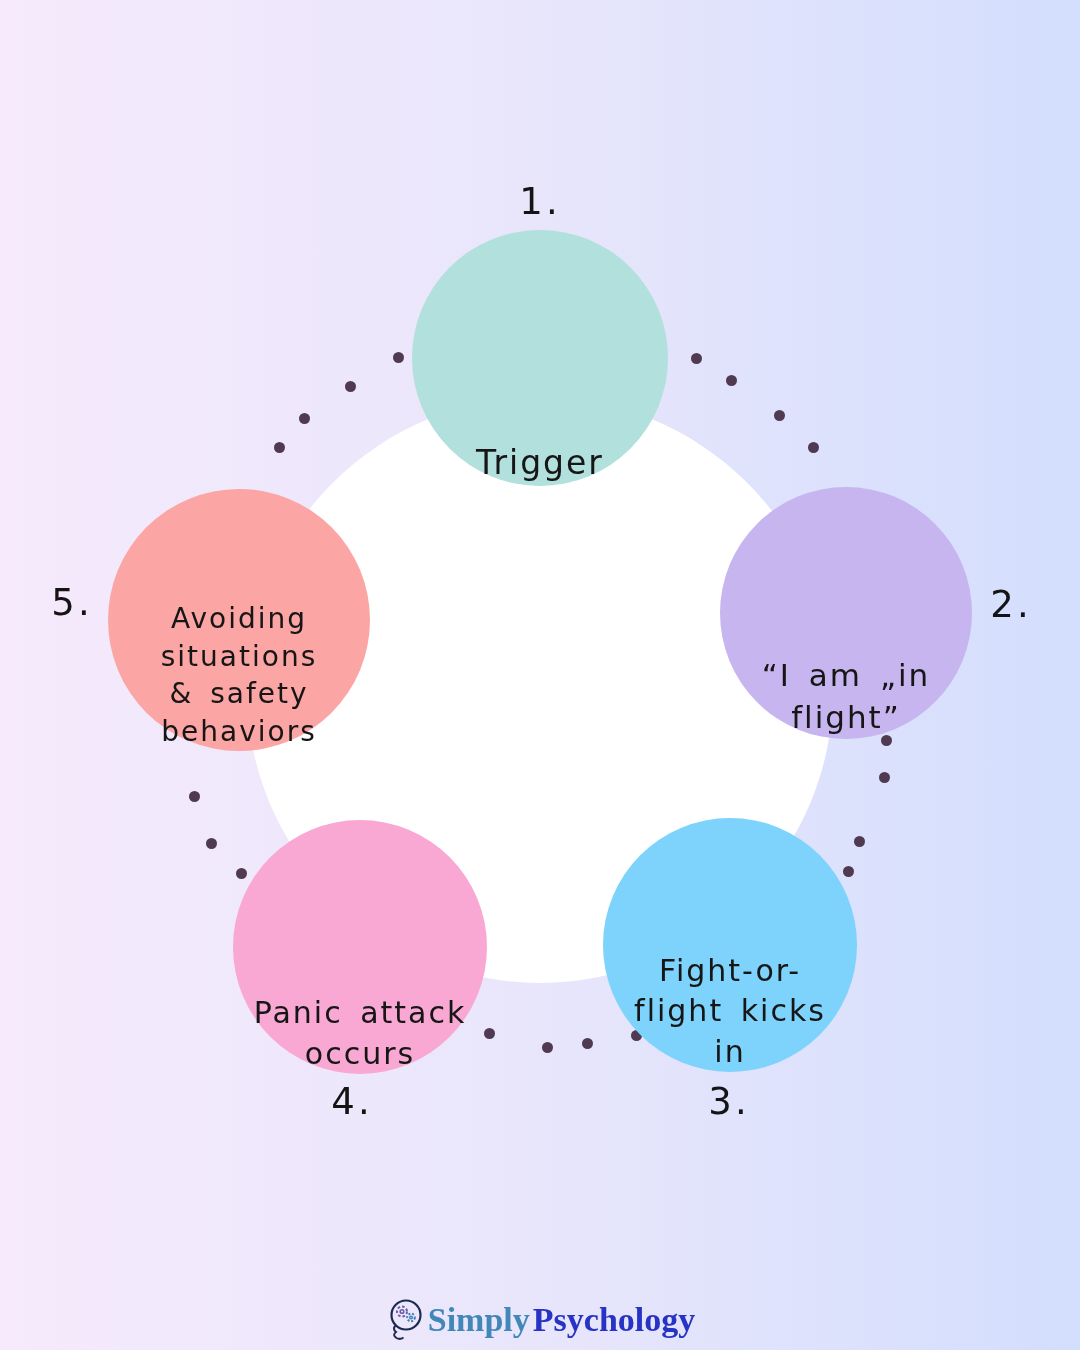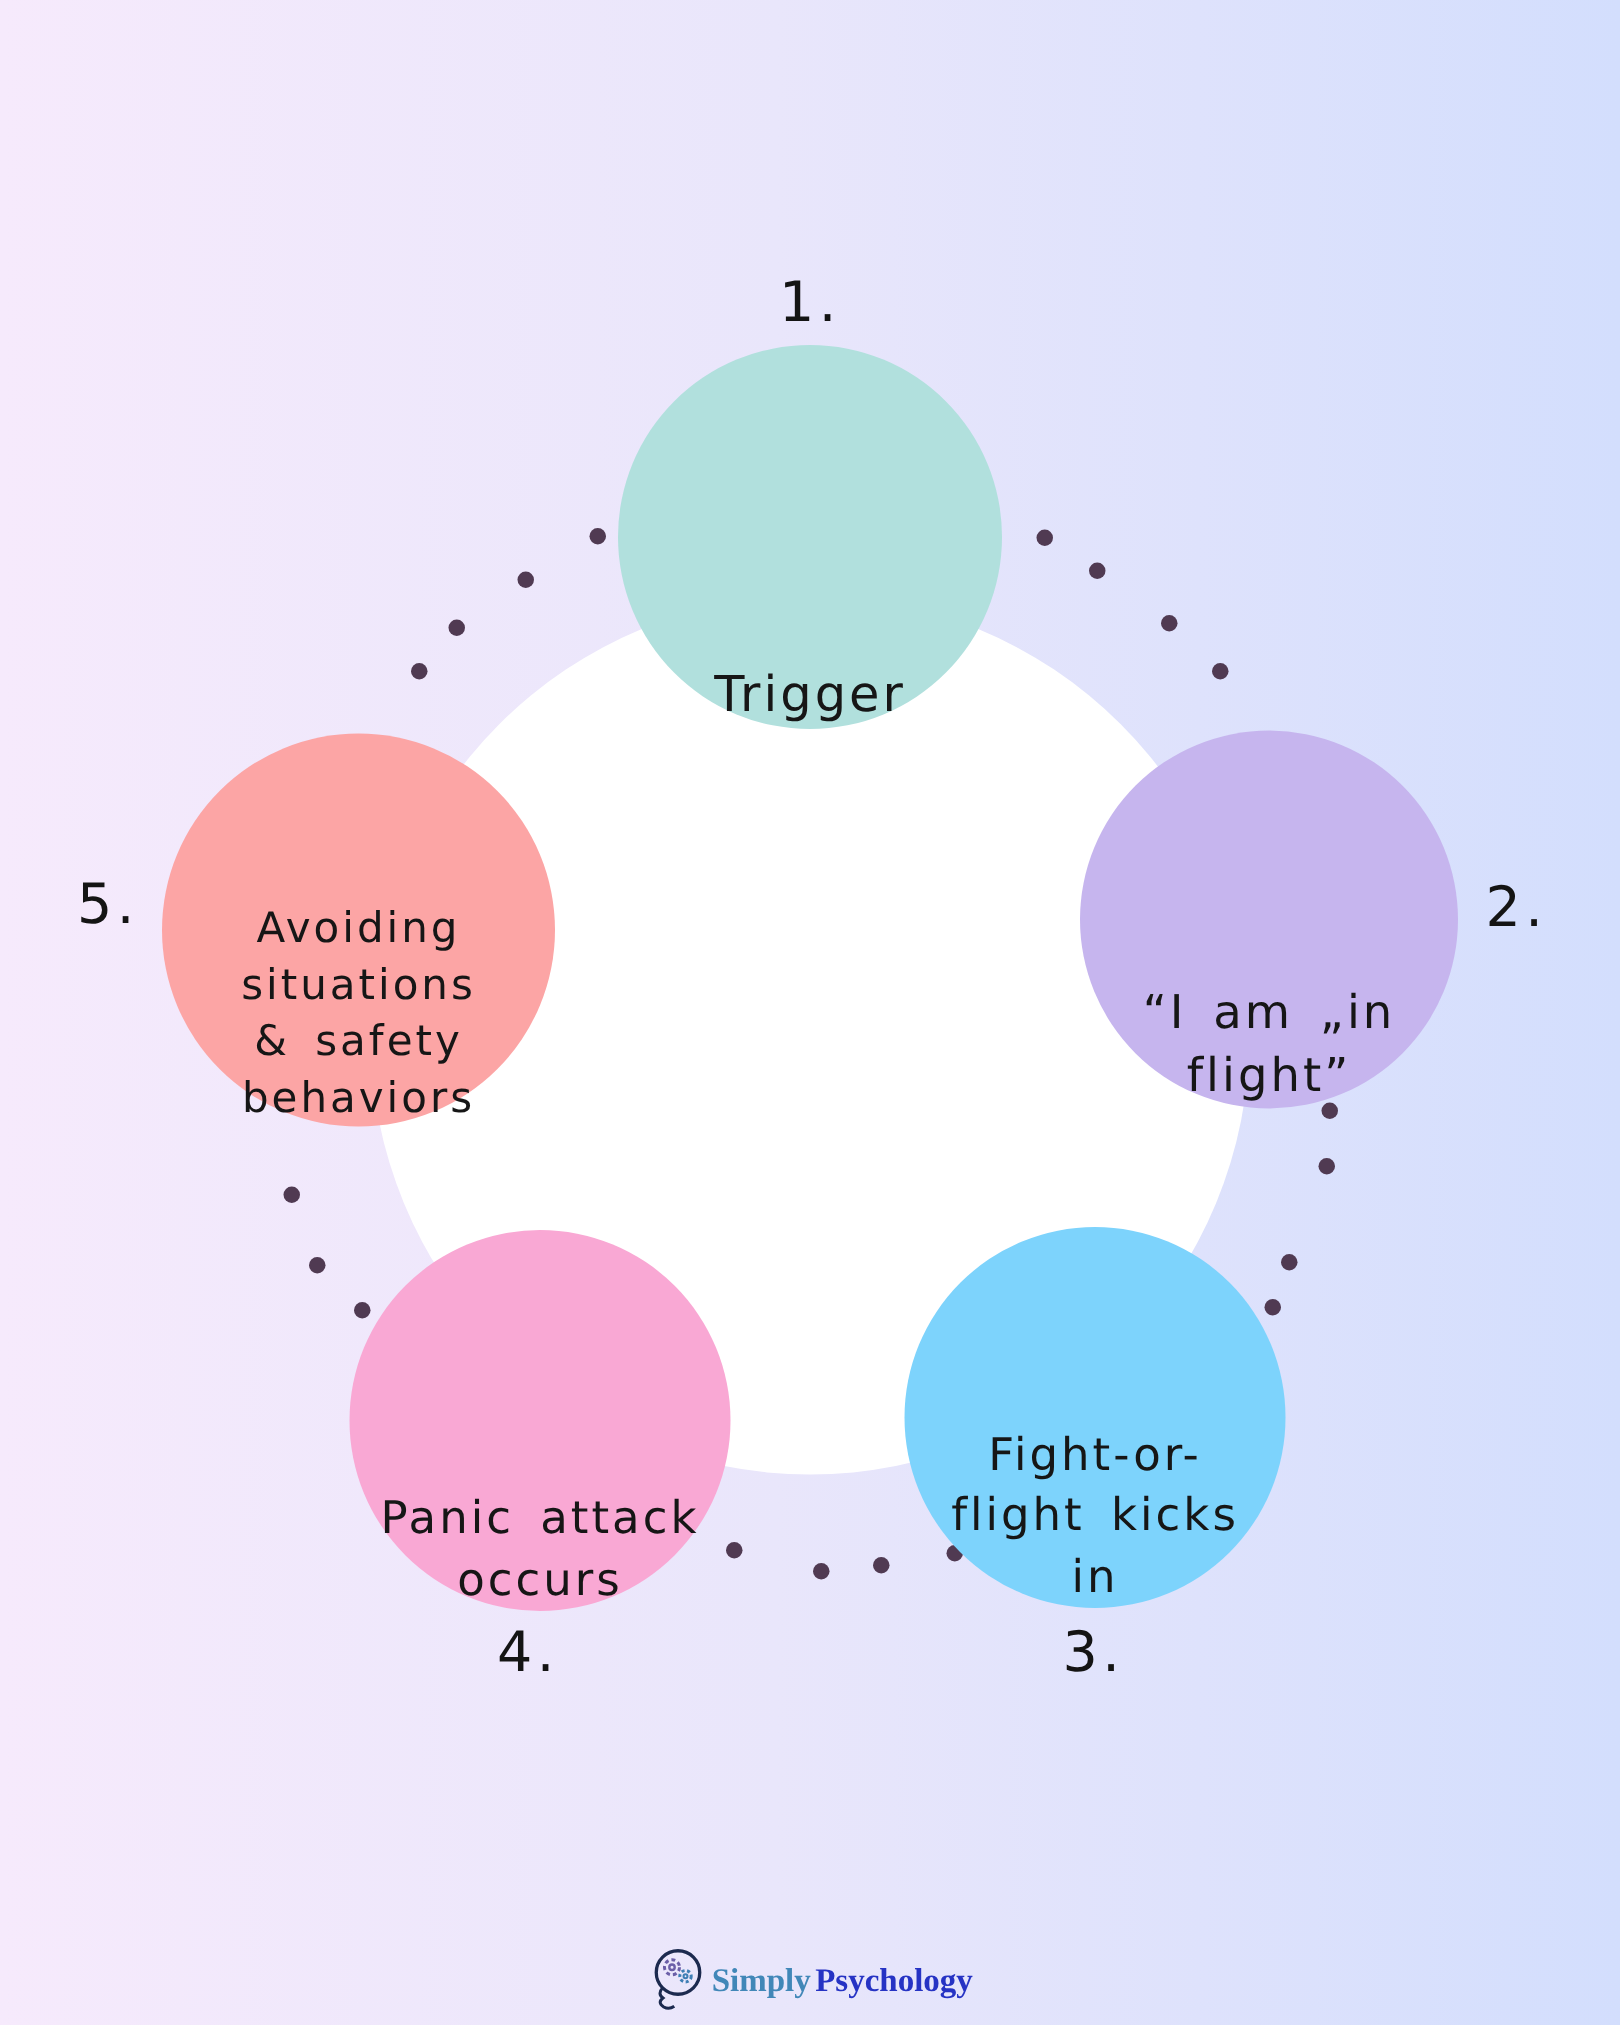--- a/index.html
+++ b/index.html
@@ -71,21 +71,21 @@
     left: 0; right: 0; top: 1297px;
     display: flex;
     align-items: center;
     justify-content: center;
     gap: 3px;
     z-index: 3;
   }
   .brand {
     font-family: "Liberation Serif", serif;
     font-weight: bold;
-    font-size: 22px;
+    font-size: 34px;
     line-height: 1;
   }
   .logo-icon { display: block; }
 </style>
 </head>
 <body>
 
 <div>
     <div class="dot" style="left: 534.5px; top: 322.5px; background-color: rgb(80, 58, 82);"></div>
     <div class="dot" style="left: 593.982px; top: 320.014px; background-color: rgb(80, 58, 82);"></div>

